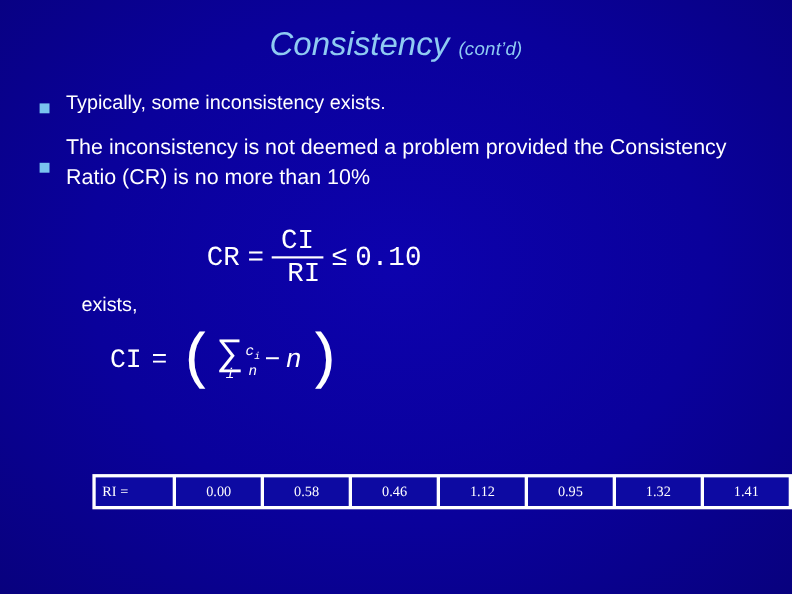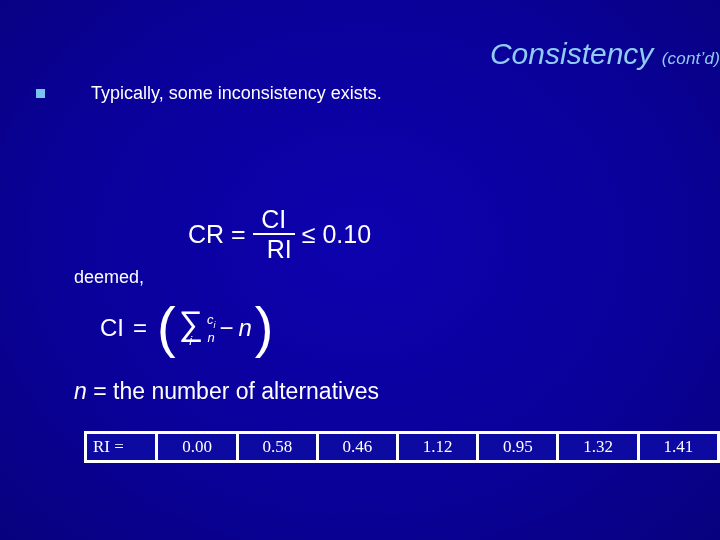--- a/index.html
+++ b/index.html
@@ -19,23 +19,23 @@
     left: 0; top: 0;
     width: 720px;
     height: 540px;
     background: radial-gradient(ellipse at 50% 45%, #0d02ad 0%, #0a019b 55%, #08017e 100%);
   }
 
   
   .title {
     position: absolute;
     left: 0;
-    top: 37px;
+    top: 24px;
     width: 720px;
-    text-align: right;
+    text-align: center;
     color: #8fcbf2;
     font-style: italic;
     font-size: 30px;
     line-height: 34px;
     white-space: nowrap;
   }
   .title .cont {
     font-size: 17px;
     font-style: italic;
     letter-spacing: 0.2px;
@@ -43,24 +43,23 @@
 
   
   .bullet-list {
     position: absolute;
     left: 36px;
     top: 80px;
     width: 650px;
   }
   .bullet-row {
     display: flex;
-    align-items: flex-start;
+    align-items: center;
     color: #ffffff;
     margin-bottom: 14px;
-    gap: 31px;
   }
   .bullet-mark {
     width: 24px;
     flex: 0 0 24px;
     display: flex;
     align-items: flex-start;
     justify-content: flex-start;
     padding-top: 9px;
   }
   .bullet-mark i {
@@ -75,21 +74,21 @@
     color: #ffffff;
   }
   .bullet-row.b1 .bullet-text { font-size: 18px; }
   .bullet-row.b2 { margin-top: 9px; }
   .bullet-row.b2 .bullet-text { font-size: 19.5px; }
 
   
   .eq {
     position: absolute;
     color: #ffffff;
-    font-family: Liberation Sans, sans-serif;
+    font-family: Liberation Mono, monospace;
   }
   .eq-cr {
     left: 188px;
     top: 206px;
     font-size: 25px;
     display: flex;
     align-items: center;
     gap: 7px;
   }
   .frac {
@@ -175,21 +174,21 @@
     left: 84px;
     top: 431px;
     border-collapse: separate;
     border-spacing: 3px;
     background: #ffffff;
     font-family: "Liberation Serif", serif;
   }
   .ri-table td {
     background: #0d0aa2;
     color: #ffffff;
-    font-size: 17px;
+    font-size: 13px;
     text-align: center;
     height: 24px;
     padding: 1px 20px;
     white-space: nowrap;
   }
   .ri-table td.rowhead {
     text-align: left;
     width: 78px;
     padding-left: 6px;
   }
@@ -207,36 +206,42 @@
 
   <div class="bullet-list">
 
     <div class="bullet-row b1">
       <span class="bullet-mark">
           <i></i>
         </span>
       <span class="bullet-text">Typically, some inconsistency exists.</span>
     </div>
 
+    <div class="bullet-row b2">
+      <span class="bullet-mark">
+          <i></i>
+        </span>
+      <span class="bullet-text">The inconsistency is not deemed a problem provided the Consistency Ratio (CR) is no more than 10%</span>
+    </div>
 
   </div>
 
   <div class="eq eq-cr">
     <span>CR</span>
     <span>=</span>
     <span class="frac">
       <span class="num">CI</span>
       <span class="bar"></span>
       <span class="den">RI</span>
     </span>
     <span>≤</span>
     <span>0.10</span>
   </div>
 
-  <div class="where">deemed,</div>
+  <div class="where">exists,</div>
 
   <div class="eq eq-ci">
     <span class="lbl">CI</span>
     <span class="eqsign">=</span>
     <span class="paren">(</span>
     <span class="sumgrp">
       <span class="sum-wrap">
         <span class="sum-sym">∑</span>
         <span class="sum-idx">i</span>
       </span>
@@ -244,25 +249,20 @@
         <span class="num"><span class="ital">c</span><span class="sub">i</span></span>
         <span class="bar"></span>
         <span class="den ital">n</span>
       </span>
       <span>−</span>
       <span class="ital" style="margin-left:5px">n</span>
     </span>
     <span class="paren">)</span>
   </div>
 
-  <div class="eq eq-n">
-    <span class="ital">n</span>
-    <span>=</span>
-    <span>the number of alternatives</span>
-  </div>
 
   <table class="ri-table">
     <tbody>
       <tr>
         <td class="rowhead">RI =</td>
         <td class="val">0.00</td>
         <td class="val">0.58</td>
         <td class="val">0.46</td>
         <td class="val">1.12</td>
         <td class="val">0.95</td>

